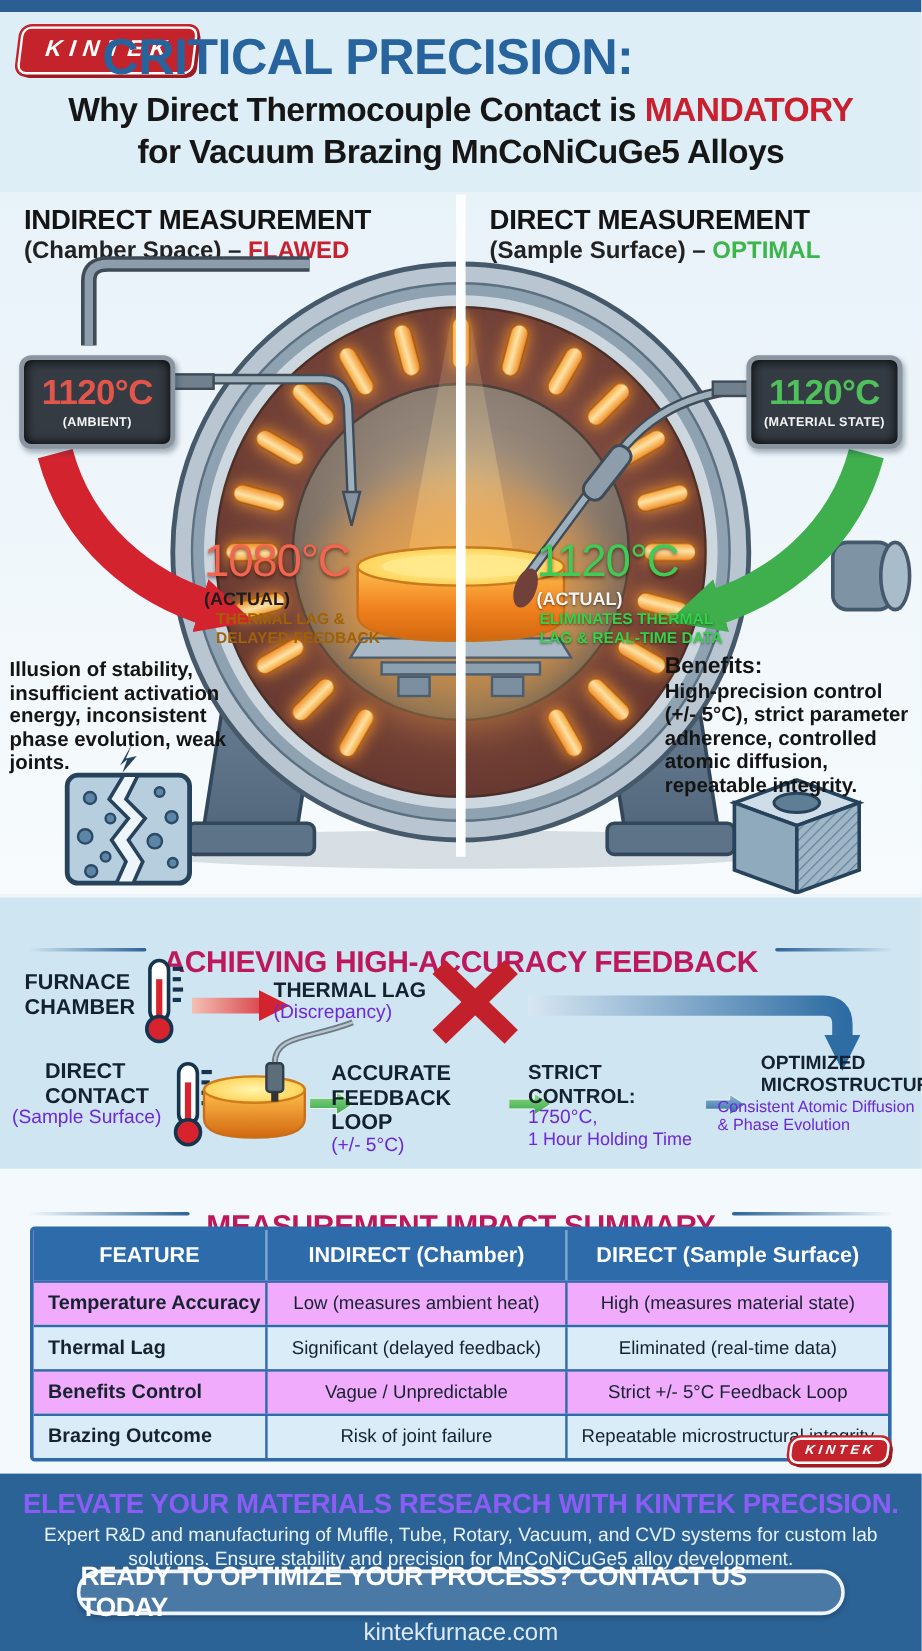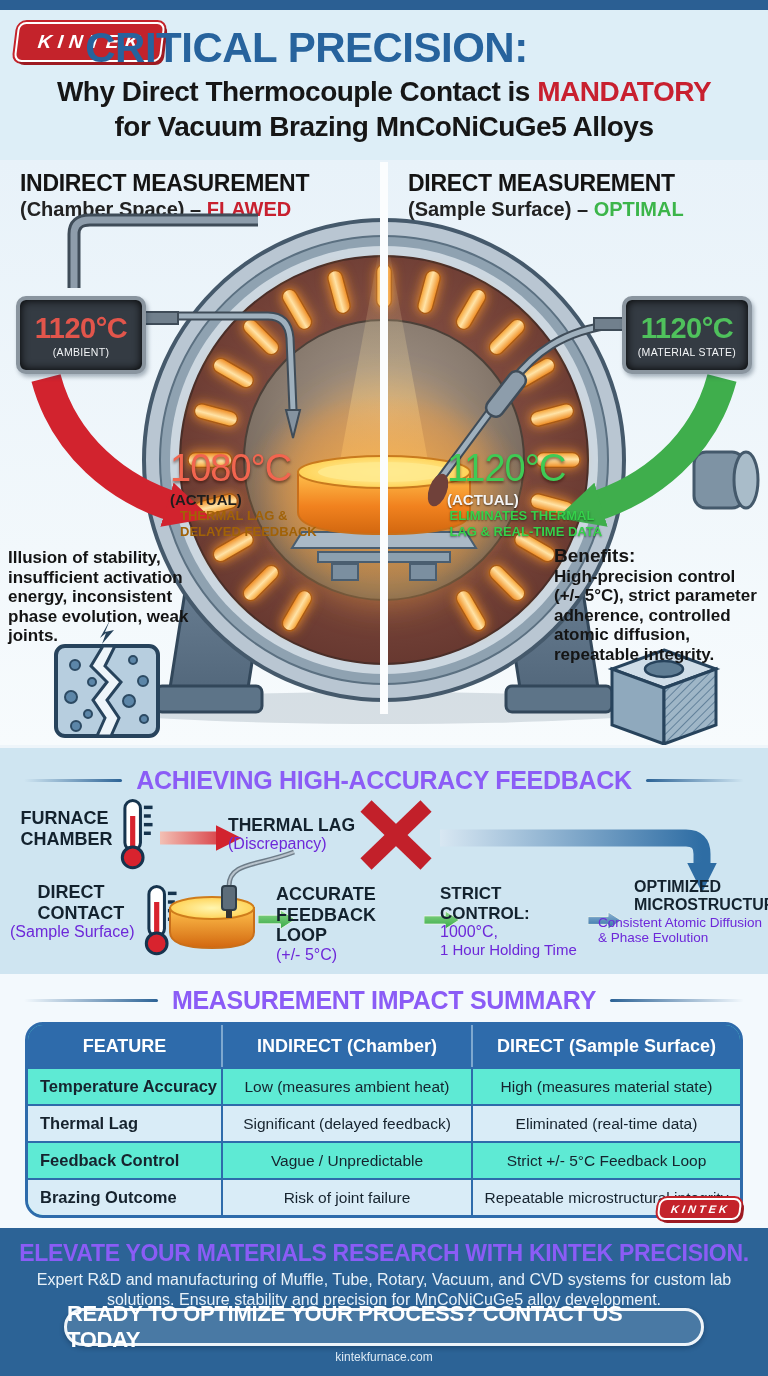--- a/index.html
+++ b/index.html
@@ -25,40 +25,40 @@
 
   
   .illu { left:0; top:160px; width:768px; height:585px;
           background:linear-gradient(#e8f2f9, #f7fbfd); }
   .cmp-head { font-size:23px; font-weight:bold; color:#141414; letter-spacing:-0.3px; }
   .cmp-sub { font-size:20px; font-weight:bold; color:#222; margin-top:2px; }
   .display { position:absolute; width:130px; height:78px; background:#343b43; border:4px solid #8a959f;
              border-radius:10px; box-shadow:inset 0 0 10px #000, 2px 3px 4px rgba(30,50,70,.35);
              display:flex; flex-direction:column; align-items:center; justify-content:center; }
   .display .val { font-size:29px; font-weight:bold; letter-spacing:-0.5px; }
-  .display .lab { font-size:10.5px; font-weight:normal; color:#f2f4f6; margin-top:1px; letter-spacing:.3px; }
+  .display .lab { font-size:10.5px; font-weight:bold; color:#f2f4f6; margin-top:1px; letter-spacing:.3px; }
   .temp-big { font-size:38px; font-weight:normal; letter-spacing:-1px; text-shadow:0 2px 3px rgba(40,10,0,.55); }
   .temp-actual { font-size:15px; font-weight:bold; margin-top:0px; }
   .temp-note { font-size:13px; font-weight:bold; line-height:1.2; margin-top:2px; }
   .side-block { font-size:17px; font-weight:bold; color:#141414; line-height:1.15; }
   .side-block .sb-title { font-size:19px; }
 
   
   .band { left:0; top:748px; width:768px; height:226px; background:#cfe5f1; }
   .sec-title { position:absolute; display:flex; align-items:center; gap:14px; }
   .sec-title .line-l { flex:1; height:3px; background:linear-gradient(to right, rgba(44,99,150,0), #2c6396); border-radius:2px; }
   .sec-title .line-r { flex:1; height:3px; background:linear-gradient(to left, rgba(44,99,150,0), #2c6396); border-radius:2px; }
-  .sec-title .st-text { font-size:25px; font-weight:bold; color:#8b5cf6; letter-spacing:-0.3px; white-space:nowrap; }
+  .sec-title .st-text { font-size:25px; font-weight:bold; color:#be185d; letter-spacing:-0.3px; white-space:nowrap;margin-top:22px; }
   .fb-bold { font-weight:bold; color:#13222e; }
   .fb-sub { font-weight:normal; color:#6d28d9; }
 
   
   .summary-bg { left:0; top:974px; width:768px; height:254px; background:#f3f9fd; }
   .impact-table { position:absolute; left:25px; top:1022px; width:718px; border:3px solid #2e6bab;
-                  border-radius:18px; overflow:hidden; background:#5eead4; }
+                  border-radius:4px; overflow:hidden; background:#f0abfc; }
   .tr { display:grid; grid-template-columns:193px 250px 1fr; }
   .tr.head { background:#2e6bab; color:#fff; height:42px; }
   .tr.head .td { font-size:18px; font-weight:bold; display:flex; align-items:center; justify-content:center;
                  border-left:2px solid #7ea8cf; }
   .tr.head .td:first-child { border-left:none; }
   .tr.body { height:37px; border-top:2px solid #2e6bab; }
   .tr.body .td { font-size:15.5px; color:#16232e; display:flex; align-items:center; justify-content:center;
                  border-left:2px solid #2e6bab; padding:0 4px; }
   .tr.body .td:first-child { border-left:none; justify-content:flex-start; padding-left:12px;
                              font-weight:bold; font-size:16.5px; }
@@ -66,21 +66,21 @@
 
   
   .footer { left:0; top:1228px; width:768px; height:148px; background:#2c6396; color:#fff; }
   .f-head { left:0; top:1240px; width:768px; text-align:center; font-size:23px; font-weight:bold;
             color:#8b5cf6; letter-spacing:-0.3px; }
   .f-body { left:19px; top:1270px; width:730px; text-align:center; font-size:16px; color:#e8f1f8; line-height:1.25; }
   .f-cta { left:64px; top:1308px; width:640px; height:38px; border:3px solid #eef4f9; border-radius:20px;
            background:rgba(255,255,255,.14); color:#fff; font-size:22px; font-weight:bold;
            display:flex; align-items:center; justify-content:center; letter-spacing:-0.3px;
            box-shadow:0 2px 5px rgba(0,20,40,.3); cursor:pointer; }
-  .f-site { left:0; top:1350px; width:768px; text-align:center; font-size:12px; color:#ddeaf4; }
+  .f-site { left:0; top:1350px; width:768px; text-align:center; font-size:20px; color:#ddeaf4; }
 </style>
 </head>
 <body>
 
 <div class="page">
 
   <div class="abs topbar"></div>
   <div class="abs header"></div>
   <div class="abs" style="left:16px; top:22px;">
     <span class="kintek big">KINTEK</span>
@@ -382,21 +382,21 @@
   <div class="ov" style="left:10px; top:882px; width:150px;">
     <div class="fb-bold" style="font-size:18px; width:95px; margin:0 auto;">DIRECT CONTACT</div>
     <div class="fb-sub" style="font-size:16px;">(Sample Surface)</div>
   </div>
   <div class="ov" style="left:276px; top:884px; width:148px;">
     <div class="fb-bold" style="font-size:18px;">ACCURATE FEEDBACK LOOP</div>
     <div class="fb-sub" style="font-size:16px;">(+/- 5°C)</div>
   </div>
   <div class="ov" style="left:440px; top:884px; width:148px;">
     <div class="fb-bold" style="font-size:17px;">STRICT CONTROL:</div>
-    <div class="fb-sub" style="font-size:16px;">1000°C,</div>
+    <div class="fb-sub" style="font-size:16px;">1750°C,</div>
     <div class="fb-sub" style="font-size:15px;">1 Hour Holding Time</div>
   </div>
   <div class="ov" style="left:598px; top:878px; width:170px;">
     <div class="fb-bold" style="font-size:16px;margin-left:36px;">OPTIMIZED MICROSTRUCTURE:</div>
     <div class="fb-sub" style="font-size:13.5px;">Consistent Atomic Diffusion &amp; Phase Evolution</div>
   </div>
 
   <div class="abs summary-bg"></div>
   <div class="sec-title" style="left:24px; top:986px; width:720px;">
     <div class="line-l"></div>
@@ -414,21 +414,21 @@
       <div class="td">Temperature Accuracy</div>
       <div class="td">Low (measures ambient heat)</div>
       <div class="td">High (measures material state)</div>
     </div>
     <div class="tr body alt">
       <div class="td">Thermal Lag</div>
       <div class="td">Significant (delayed feedback)</div>
       <div class="td">Eliminated (real-time data)</div>
     </div>
     <div class="tr body">
-      <div class="td">Feedback Control</div>
+      <div class="td">Benefits Control</div>
       <div class="td">Vague / Unpredictable</div>
       <div class="td">Strict +/- 5°C Feedback Loop</div>
     </div>
     <div class="tr body alt">
       <div class="td">Brazing Outcome</div>
       <div class="td">Risk of joint failure</div>
       <div class="td">Repeatable microstructural integrity</div>
     </div>
   </div>
 

